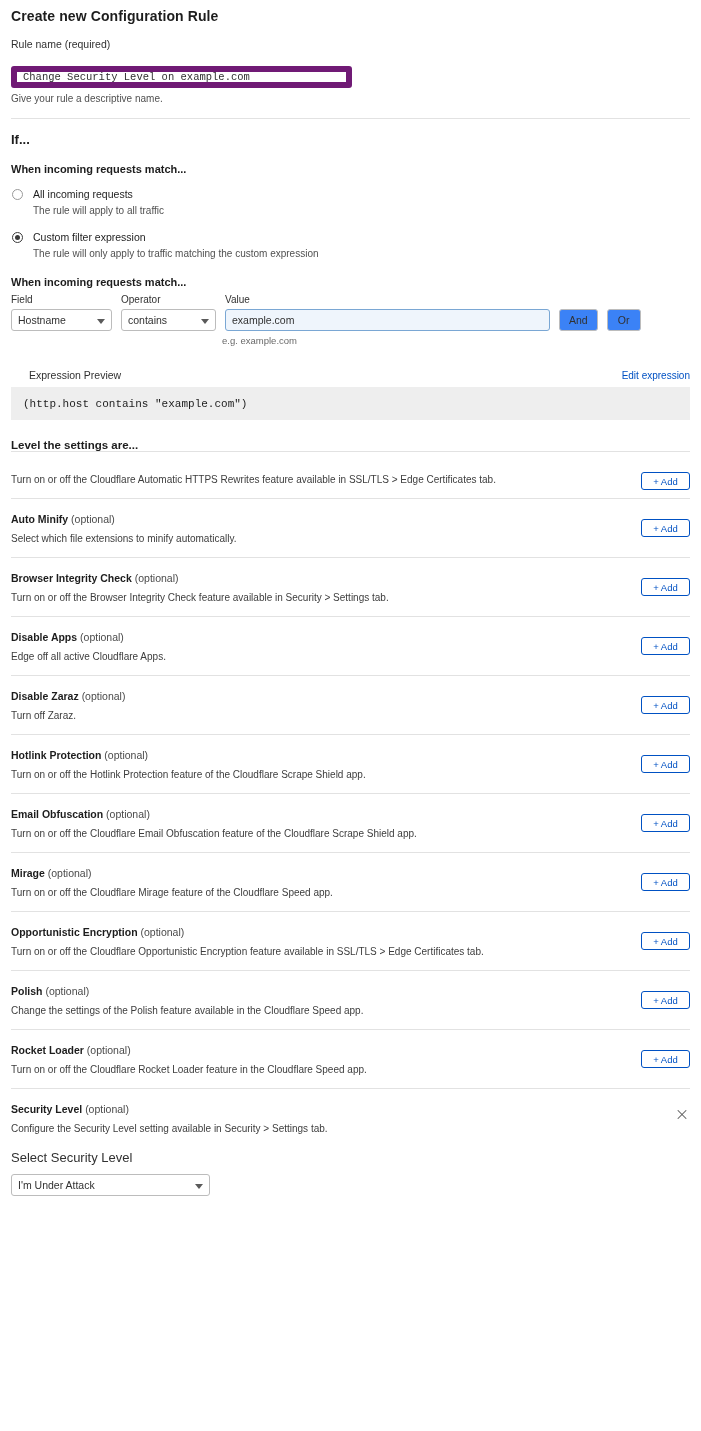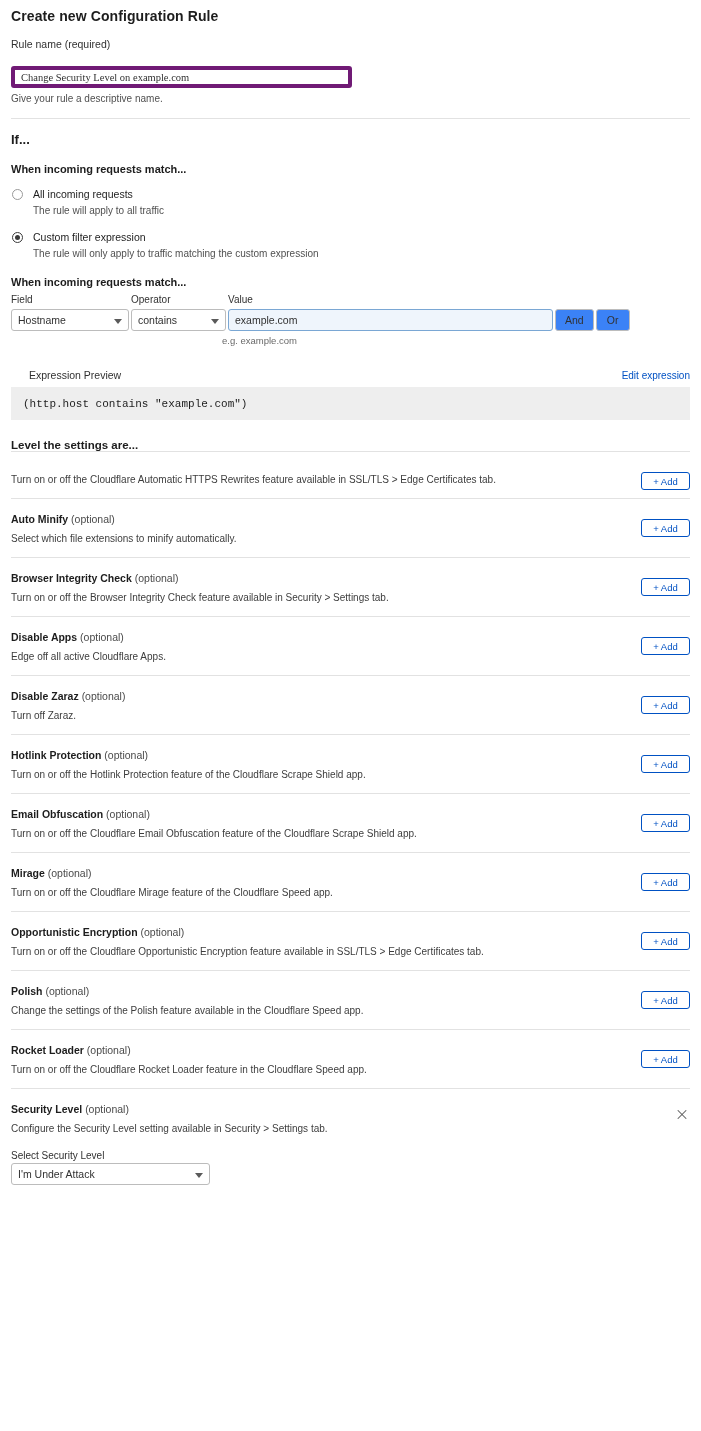--- a/index.html
+++ b/index.html
@@ -29,24 +29,24 @@
   }
   .field-label {
     font-size: 10.5px;
     color: #313131;
     margin: 14px 0 16px 0;
   }
   .text-input {
     box-sizing: border-box;
     width: 341px;
     height: 22px;
-    border: 4px solid #701a75;
+    border: 6px solid #701a75;
     border-radius: 3px;
     font-size: 10.5px;
-    font-family: Liberation Serif, serif;
+    font-family: Liberation Mono, monospace;
     color: #313131;
     padding: 0 6px;
     background: #fff;
     outline: none;
   }
   .help-text {
     font-size: 10px;
     color: #505050;
     margin: 5px 0 0 0;
   }
@@ -106,21 +106,21 @@
   .radio-desc {
     font-size: 10px;
     color: #505050;
     display: block;
     margin-top: 3px;
   }
   .filter-row {
     display: flex;
     align-items: flex-end;
     margin-top: 6px;
-    gap: 2px;
+    gap: 9px;
   }
   .fr-col { display: flex; flex-direction: column; }
   .col-label {
     font-size: 10px;
     color: #313131;
     margin-bottom: 4px;
   }
   .select {
     position: relative;
     box-sizing: border-box;
@@ -138,21 +138,21 @@
   }
   .select::after {
     content: "";
     position: absolute;
     right: 6px;
     top: 9px;
     border-left: 4px solid transparent;
     border-right: 4px solid transparent;
     border-top: 5px solid #5a5a5a;
   }
-  .select-field { width: 118px; }
+  .select-field { width: 101px; }
   .select-operator { width: 95px; }
   .value-input {
     box-sizing: border-box;
     width: 325px;
     height: 22px;
     border: 1px solid #7aa7d4;
     border-radius: 3px;
     background: #eff5fc;
     font-size: 10.5px;
     font-family: "Liberation Sans", sans-serif;
@@ -268,23 +268,23 @@
     position: absolute;
     left: 1px;
     top: 6px;
     width: 12px;
     height: 1px;
     background: #5a5a5a;
   }
   .close-x::before { transform: rotate(45deg); }
   .close-x::after { transform: rotate(-45deg); }
   .sub-field-label {
-    font-size: 10px;
-    color: #313131;
-    margin: 16px 0 2px 0;
+    font-size: 13px;
+    color: #313131;
+    margin: 16px 0 9px 0;
   }
   .select-security { width: 199px; }
 </style>
 </head>
 <body>
 
 <div class="page">
 
   <h1 class="page-title">Create new Configuration Rule</h1>
 

